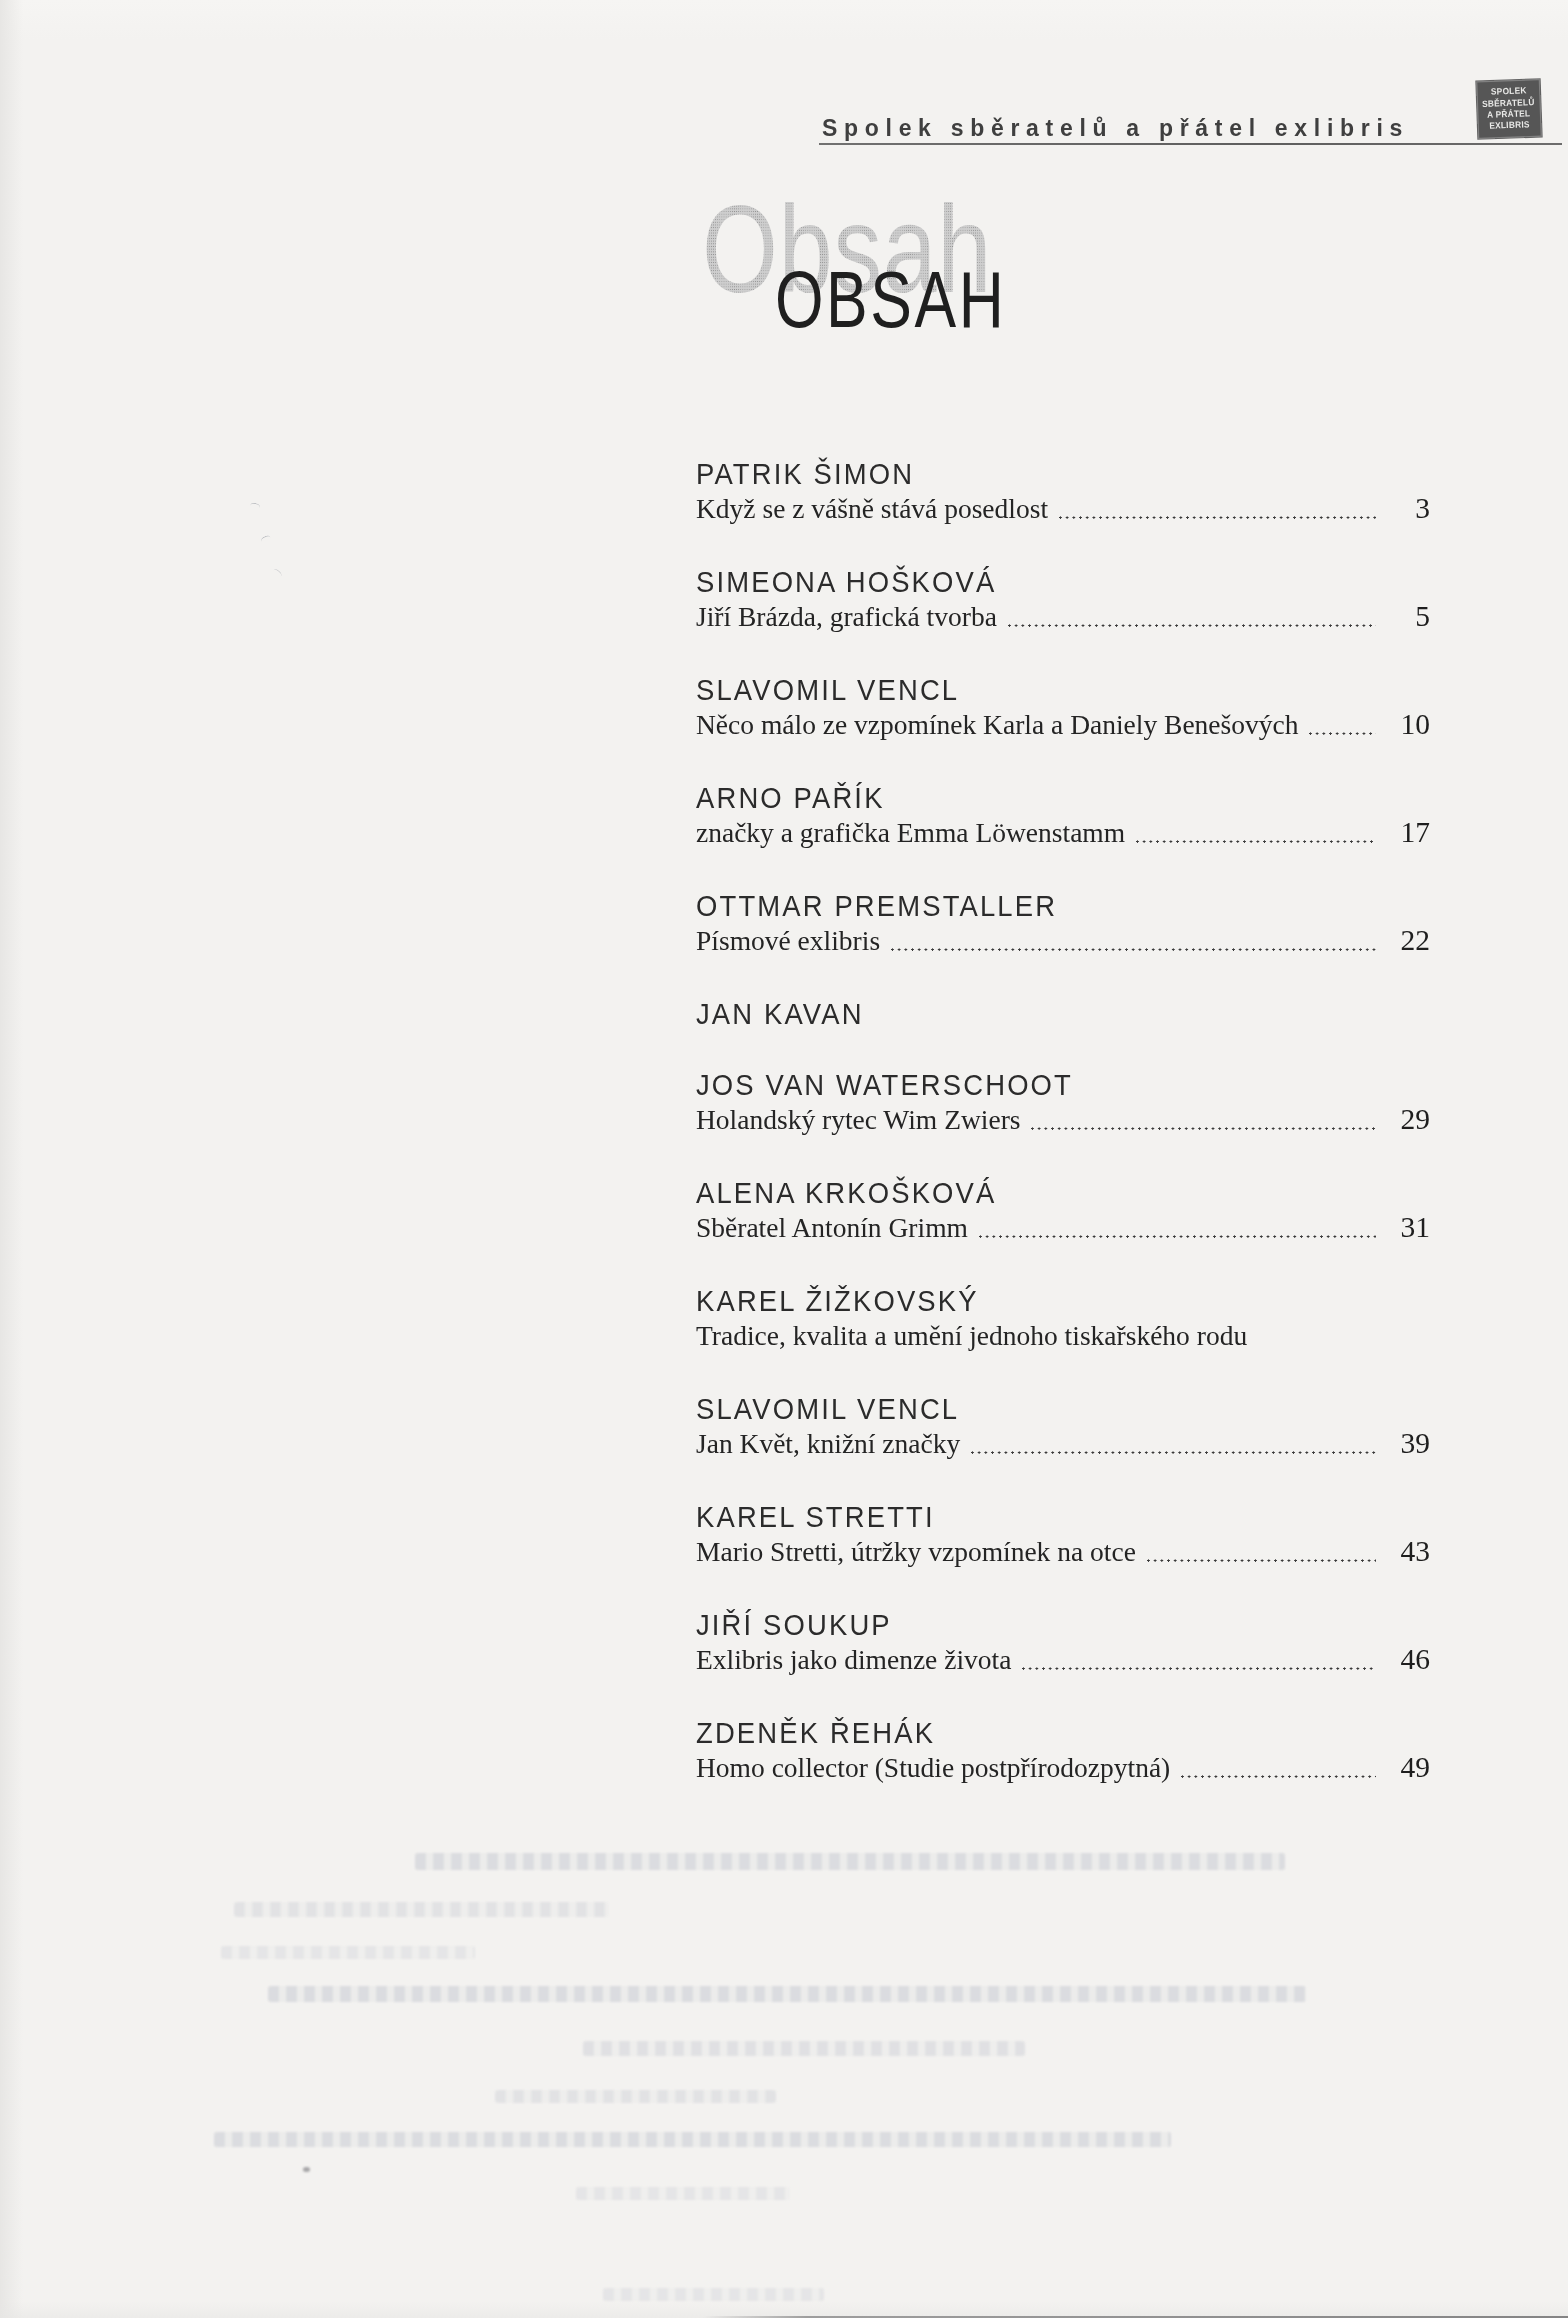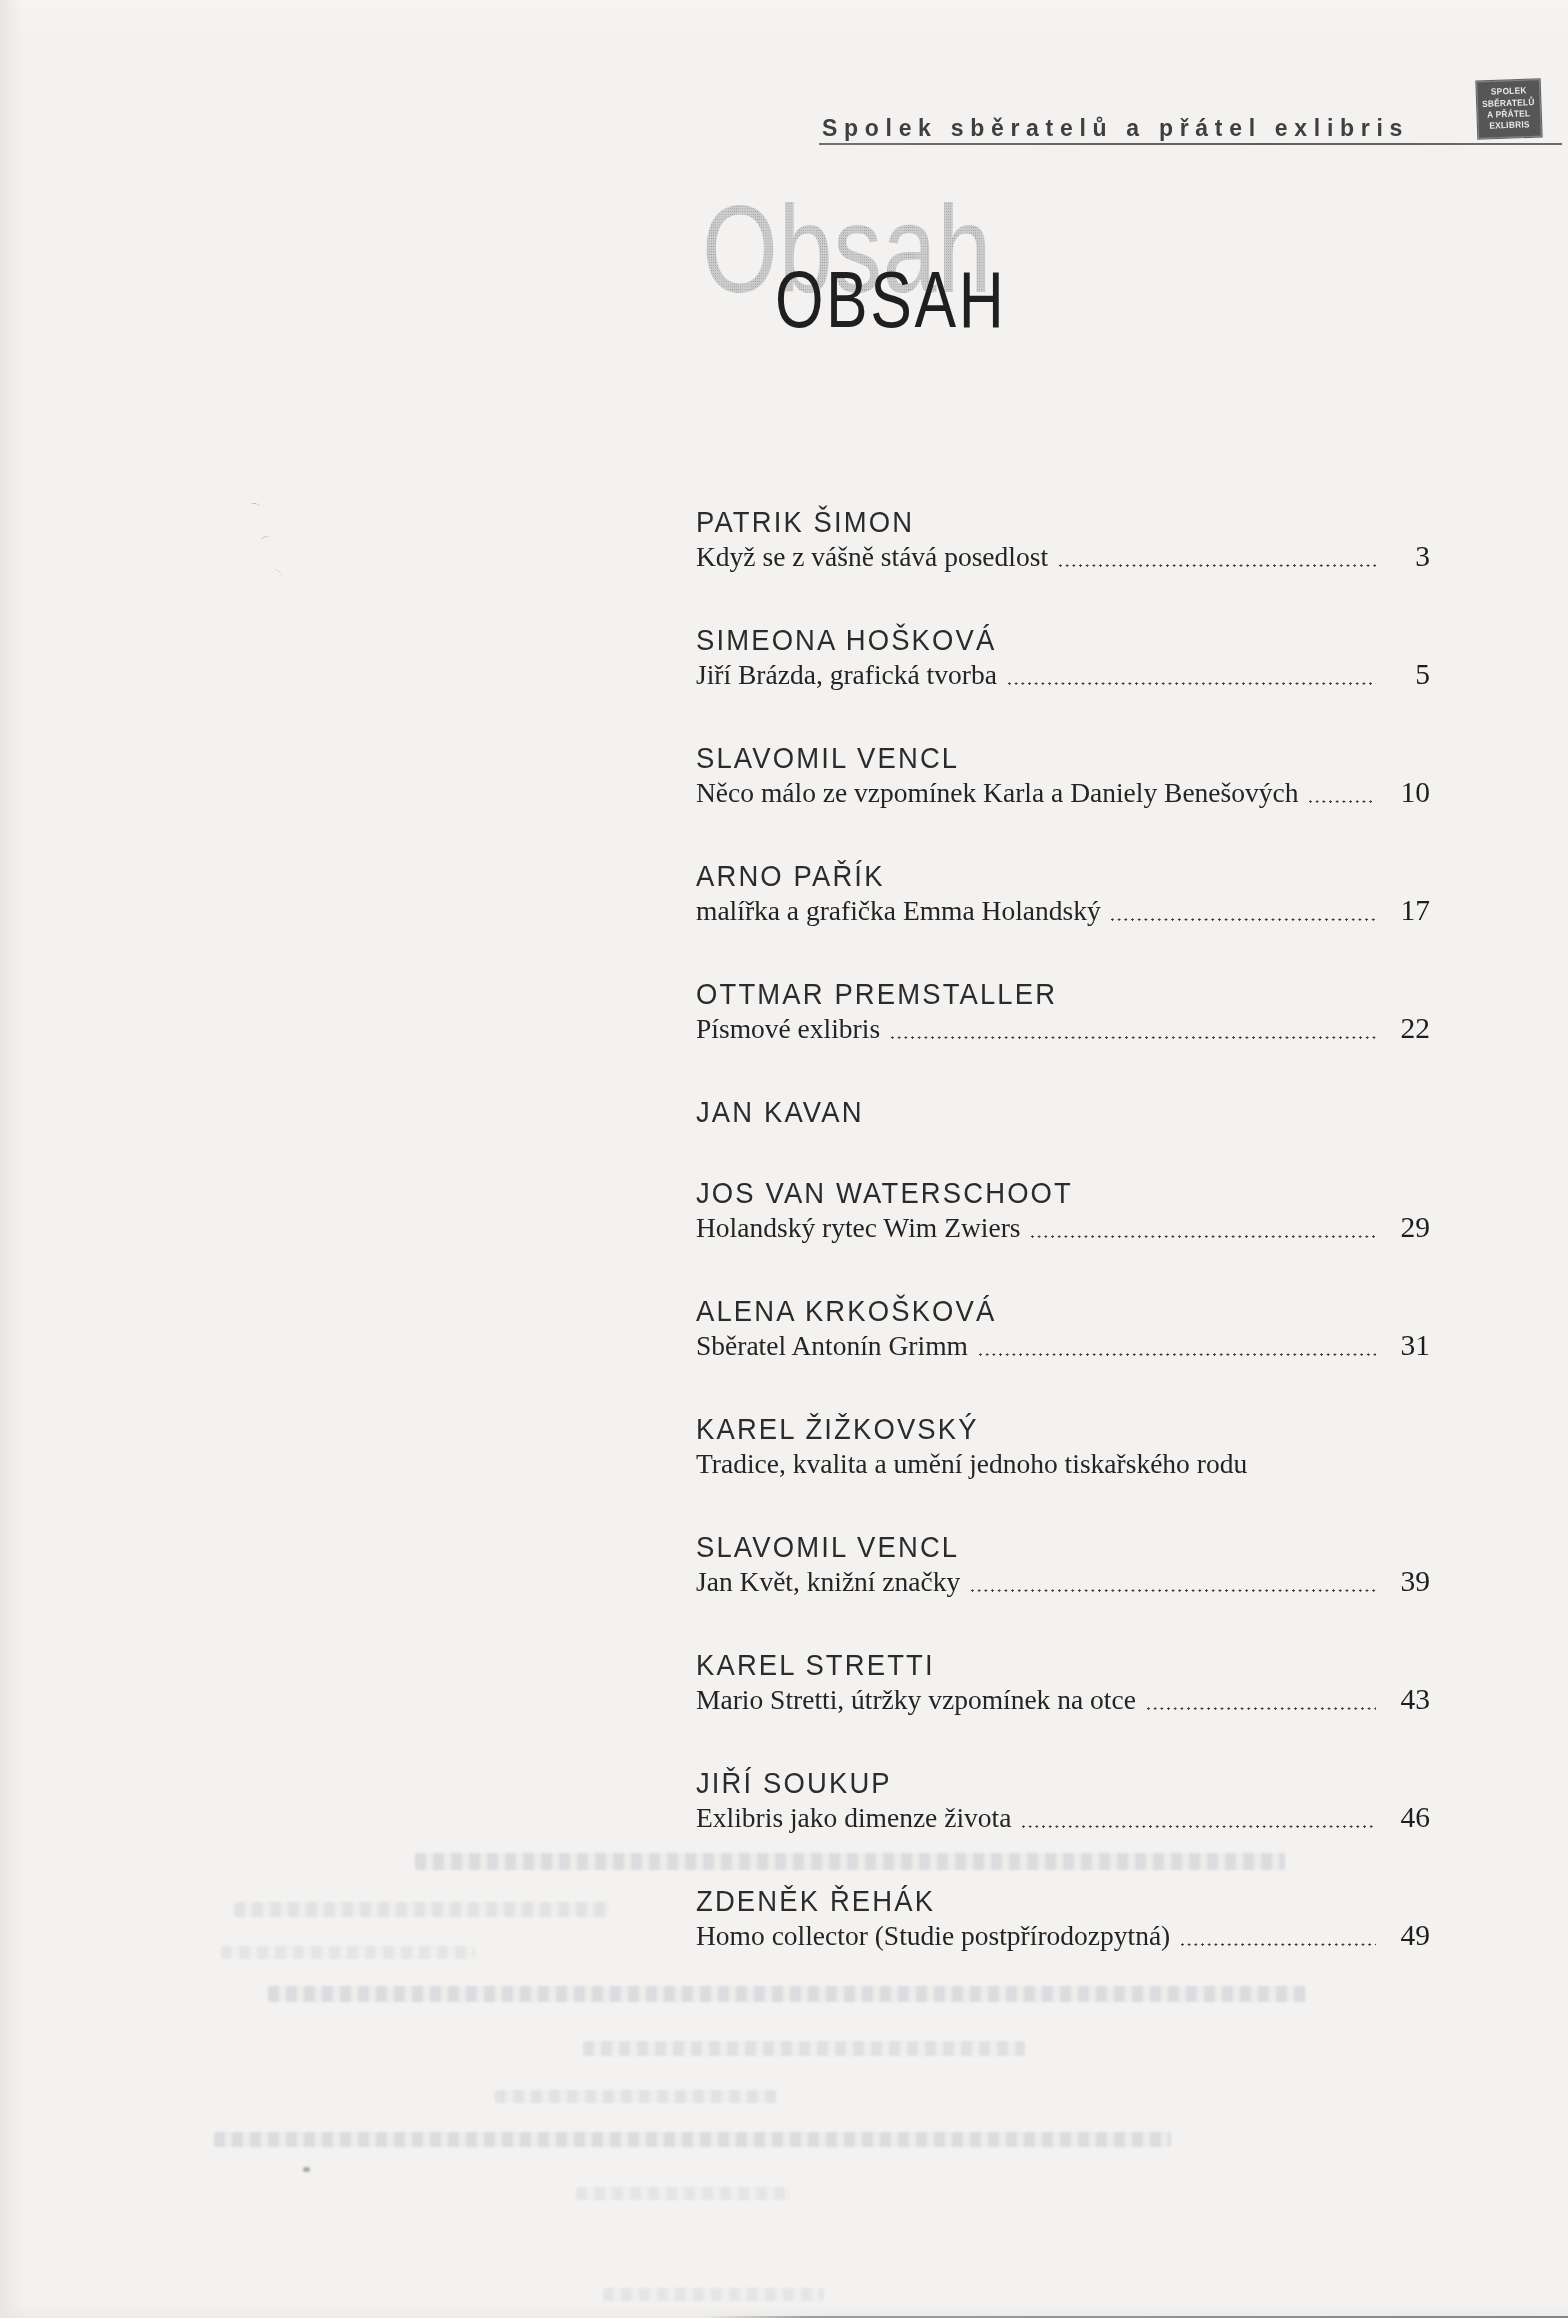--- a/index.html
+++ b/index.html
@@ -31,21 +31,21 @@
   @supports ((-webkit-background-clip:text) or (background-clip:text)){
     .title-shadow{background-image:radial-gradient(circle,#8f8f8f 0.8px,#cecece 0.9px);
                   background-size:2.7px 2.7px;
                   -webkit-background-clip:text;background-clip:text;color:transparent;}
   }
   .title-main{position:absolute;left:775px;top:260px;font-size:80px;line-height:1;
               font-weight:400;color:#1f1f1f;letter-spacing:3.3px;
               transform:scaleX(.78);transform-origin:left top;white-space:nowrap;}
   
   .toc{position:absolute;left:696px;top:457px;width:734px;}
-  .entry{margin-bottom:38px;margin-top:48px;}
+  .entry{margin-bottom:38px;}
   .author{font-size:29.5px;line-height:33px;letter-spacing:2.3px;color:#2b2b2b;
           font-weight:400;white-space:nowrap;transform:scaleX(.93);transform-origin:left;}
   .lines{font-family:"Liberation Serif",serif;color:#242424;}
   .line{font-size:27.5px;line-height:37px;white-space:nowrap;}
   .row{display:flex;align-items:baseline;white-space:nowrap;}
   .row .t{flex:0 0 auto;}
   .dots{flex:1 1 auto;align-self:flex-end;height:3.3px;margin:0 12px 7.4px 10.7px;
         background-image:radial-gradient(circle at 1.3px 1.7px,#3a3a3a 1.1px,transparent 1.3px);
         background-size:6.7px 3.3px;background-repeat:repeat-x;}
   .page-num{flex:0 0 auto;min-width:42px;text-align:right;font-size:29.5px;color:#1e1e1e;}
@@ -110,21 +110,21 @@
             <span class="dots"></span>
             <span class="page-num">10</span>
           </div>
         </div>
     </div>
 
     <div class="entry">
       <div class="author">ARNO PAŘÍK</div>
       <div class="lines">
           <div class="line row">
-            <span class="t">malířka a grafička Emma Holandský</span>
+            <span class="t">značky a grafička Emma Löwenstamm</span>
             <span class="dots"></span>
             <span class="page-num">17</span>
           </div>
         </div>
     </div>
 
     <div class="entry">
       <div class="author">OTTMAR PREMSTALLER</div>
       <div class="lines">
           <div class="line row">

